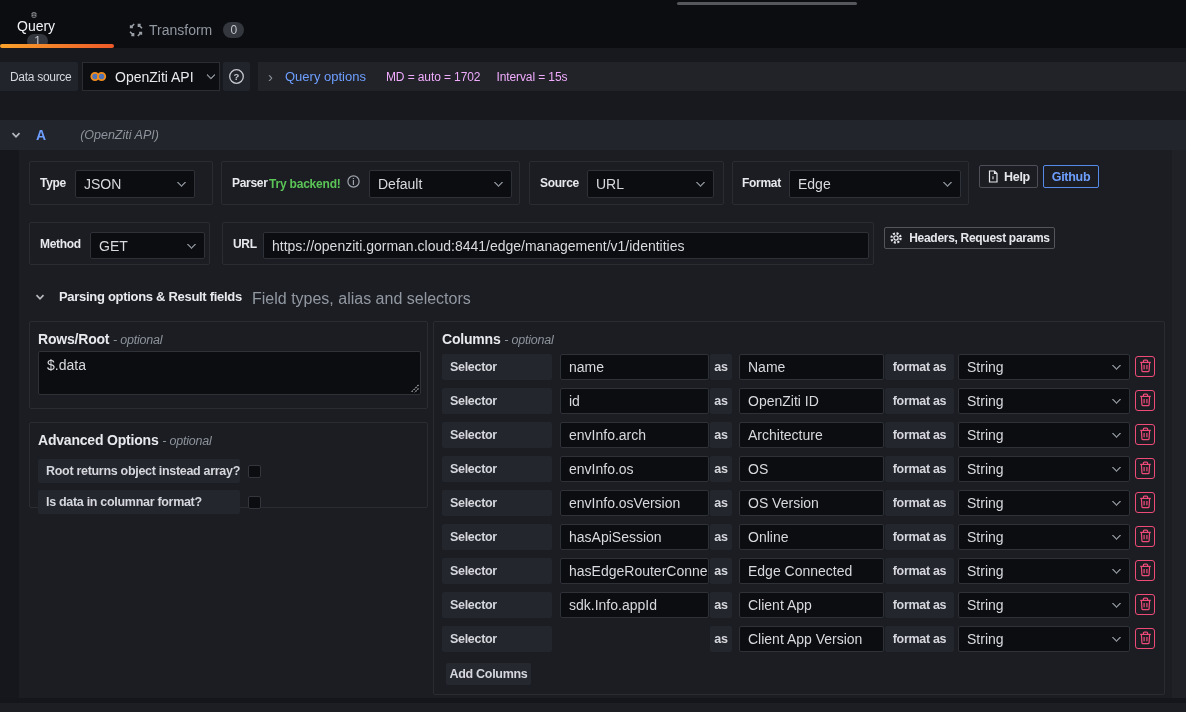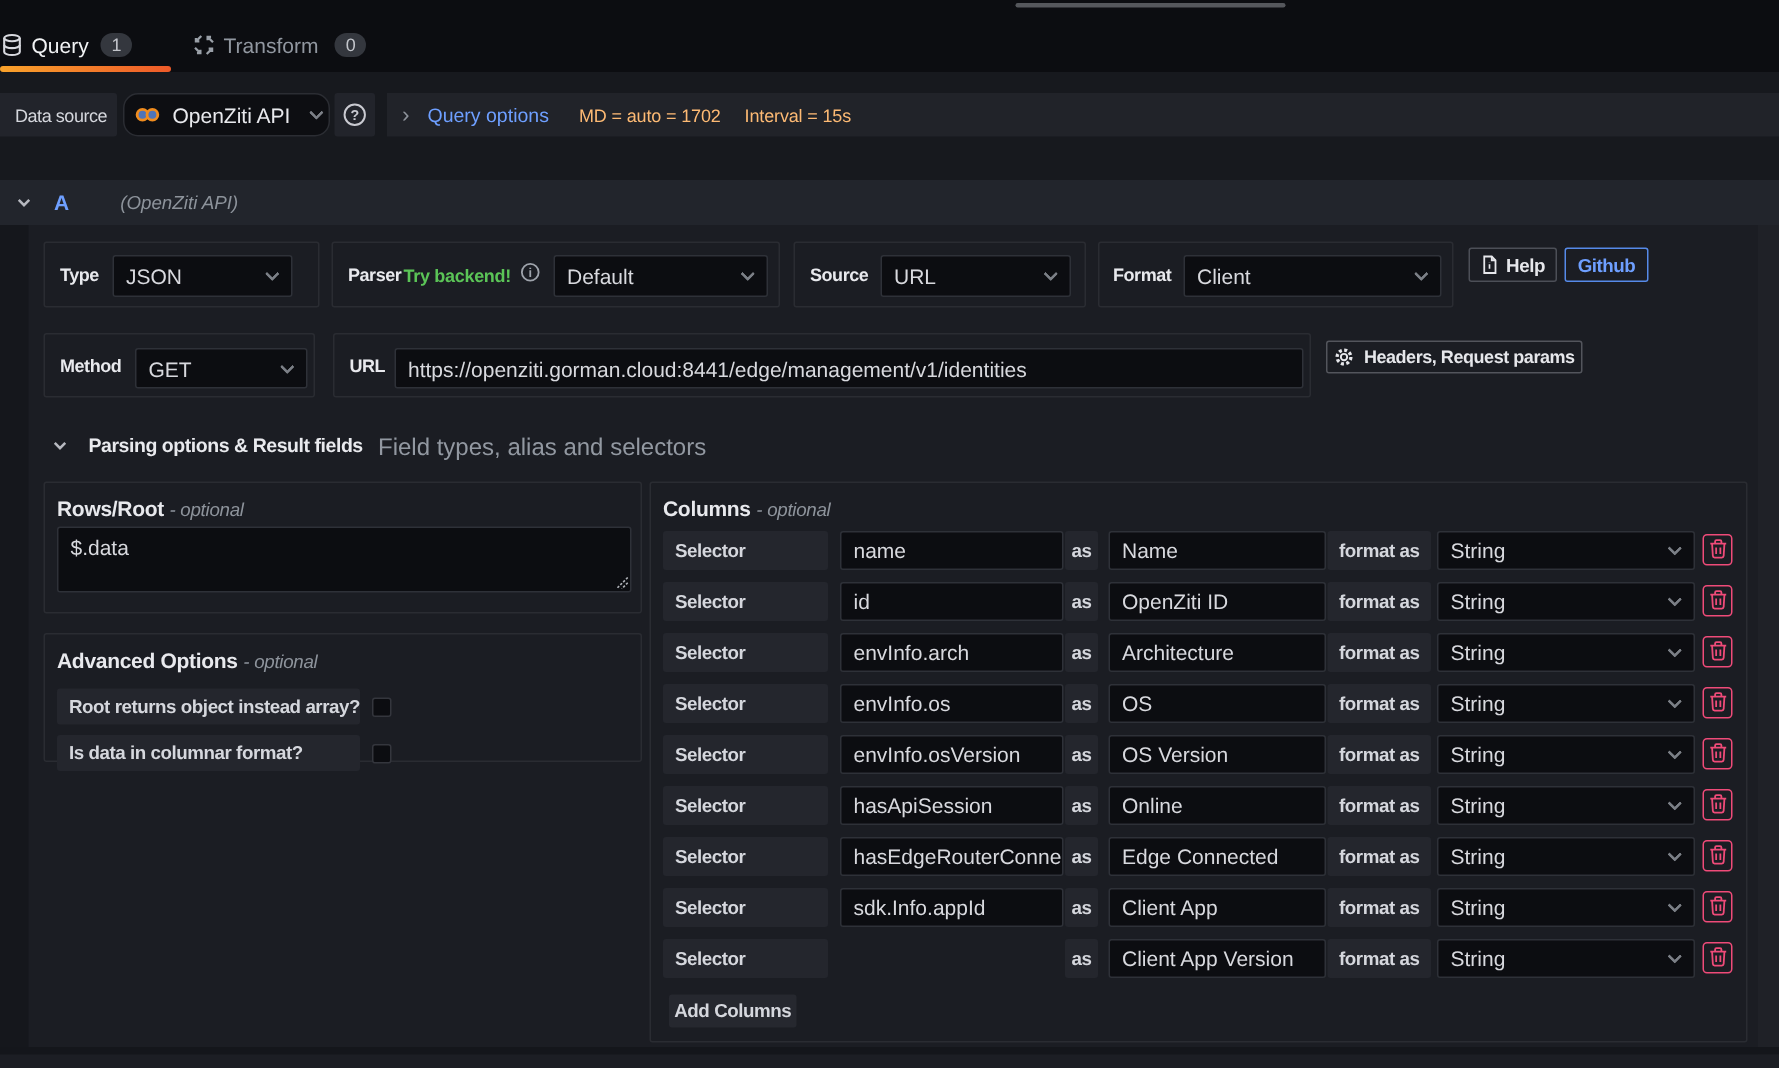--- a/index.html
+++ b/index.html
@@ -3,38 +3,38 @@
 <meta charset="utf-8">
 <style>
   * { margin:0; padding:0; box-sizing:border-box; }
   html,body { width:1186px; height:712px; background:#15171c; font-family:"Liberation Sans", sans-serif; overflow:hidden; }
   .abs { position:absolute; }
 
   
   .tabbar { left:0; top:0; width:1186px; height:48px; background:#0c0d11; }
   .dragpill { left:677px; top:2px; width:180px; height:3px; background:#55575c; border-radius:2px; }
   .tab { top:12px; height:36px; display:flex; align-items:center; }
-  .tab-query { left:0; }
+  .tab-query { left:12px;flex-direction:column; }
   .tab-transform { left:128px; }
   .tabtxt { font-size:14px; color:#f2f3f5; margin-left:5px; }
   .tabtxt.dim { color:#9197a0; }
   .badge { margin-left:8px; background:#34373e; color:#c3c5cb; font-size:12px; border-radius:8px; height:16px; min-width:21px; padding:0 7px; display:flex; align-items:center; justify-content:center; }
   .underline { left:0; top:44px; width:114px; height:4px; border-radius:2px; background:linear-gradient(90deg,#f9a22b,#ee5a29); }
 
   
   .toolbar { left:0; top:48px; width:1186px; height:72px; background:#17191e; }
   .chip { background:#22242b; border-radius:2px; color:#d5d7dd; font-size:12px; font-weight:500; display:flex; align-items:center; white-space:nowrap; letter-spacing:-0.3px; }
   .ds-label { left:0; top:62px; width:78px; height:29px; padding-left:10px; border-radius:0 2px 2px 0; }
-  .ds-picker { left:82px; top:62px; width:138px; height:29px; background:#0d0e12; border:1px solid #2b2d33; border-radius:10px; display:flex; align-items:center; }
+  .ds-picker { left:82px; top:62px; width:138px; height:29px; background:#0d0e12; border:1px solid #2b2d33; border-radius:0; display:flex; align-items:center; }
   .ds-picker .nm { color:#e8e9ed; font-size:14px; margin-left:8px; }
   .help-btn { left:223px; top:62px; width:27px; height:29px; background:#22242b; border-radius:2px; display:flex; align-items:center; justify-content:center; }
   .optbar { left:258px; top:62px; width:928px; height:29px; background:#212329; display:flex; align-items:center; }
   .optbar .chev { color:#8e939b; font-size:15px; margin-left:10px; }
   .optbar .qo { color:#6e9fff; font-size:13px; font-weight:500; margin-left:12px; }
-  .optbar .meta { color:#fdba74; font-size:12px; margin-left:20px; letter-spacing:-0.1px; }
+  .optbar .meta { color:#f0abfc; font-size:12px; margin-left:20px; letter-spacing:-0.1px; }
 
   
   .arow { left:0; top:120px; width:1186px; height:30px; background:#22252c; display:flex; align-items:center; }
   .arow .caret { margin-left:10px; color:#b7b9c0; }
   .arow .qa { color:#6e9fff; font-size:14px; font-weight:700; margin-left:14px; }
   .arow .dsname { color:#8d939b; font-size:12.5px; font-style:italic; margin-left:34px; }
 
   
   .wrapper { left:19px; top:150px; width:1153px; height:548px; background:#1b1d23; }
   .scrollcol { left:1172px; top:150px; width:14px; height:553px; background:#1f2127; }
@@ -138,21 +138,21 @@
   <div class="gbox" style="left:510px; top:11px; width:195px; height:44px;">
     <span class="flab" style="position:absolute; left:10px; top:14px;">Source</span>
     <div class="sel" style="left:57px; top:8px; width:127px; height:28px;">
         <span class="st">URL</span>
         <span class="cv"></span>
       </div>
   </div>
   <div class="gbox" style="left:713px; top:11px; width:237px; height:44px;">
     <span class="flab" style="position:absolute; left:9px; top:14px;">Format</span>
     <div class="sel" style="left:56px; top:8px; width:172px; height:28px;">
-        <span class="st">Client</span>
+        <span class="st">Edge</span>
         <span class="cv"></span>
       </div>
   </div>
   <div class="btn" style="left:960px; top:15px; width:59px; height:23px;">
     <svg width="12" height="13" viewBox="0 0 12 13" fill="none" stroke="#e6e7eb" stroke-width="1.2" style="margin-right:5px;">
       <path d="M2.5 1h5l2.5 2.5V12h-7.5z"></path>
         <path d="M7.5 1v2.5H10"></path>
         <path d="M6 6.2v3" stroke-width="1.1"></path>
         <path d="M6 4.6v.2" stroke-width="1.3"></path>
     </svg>

